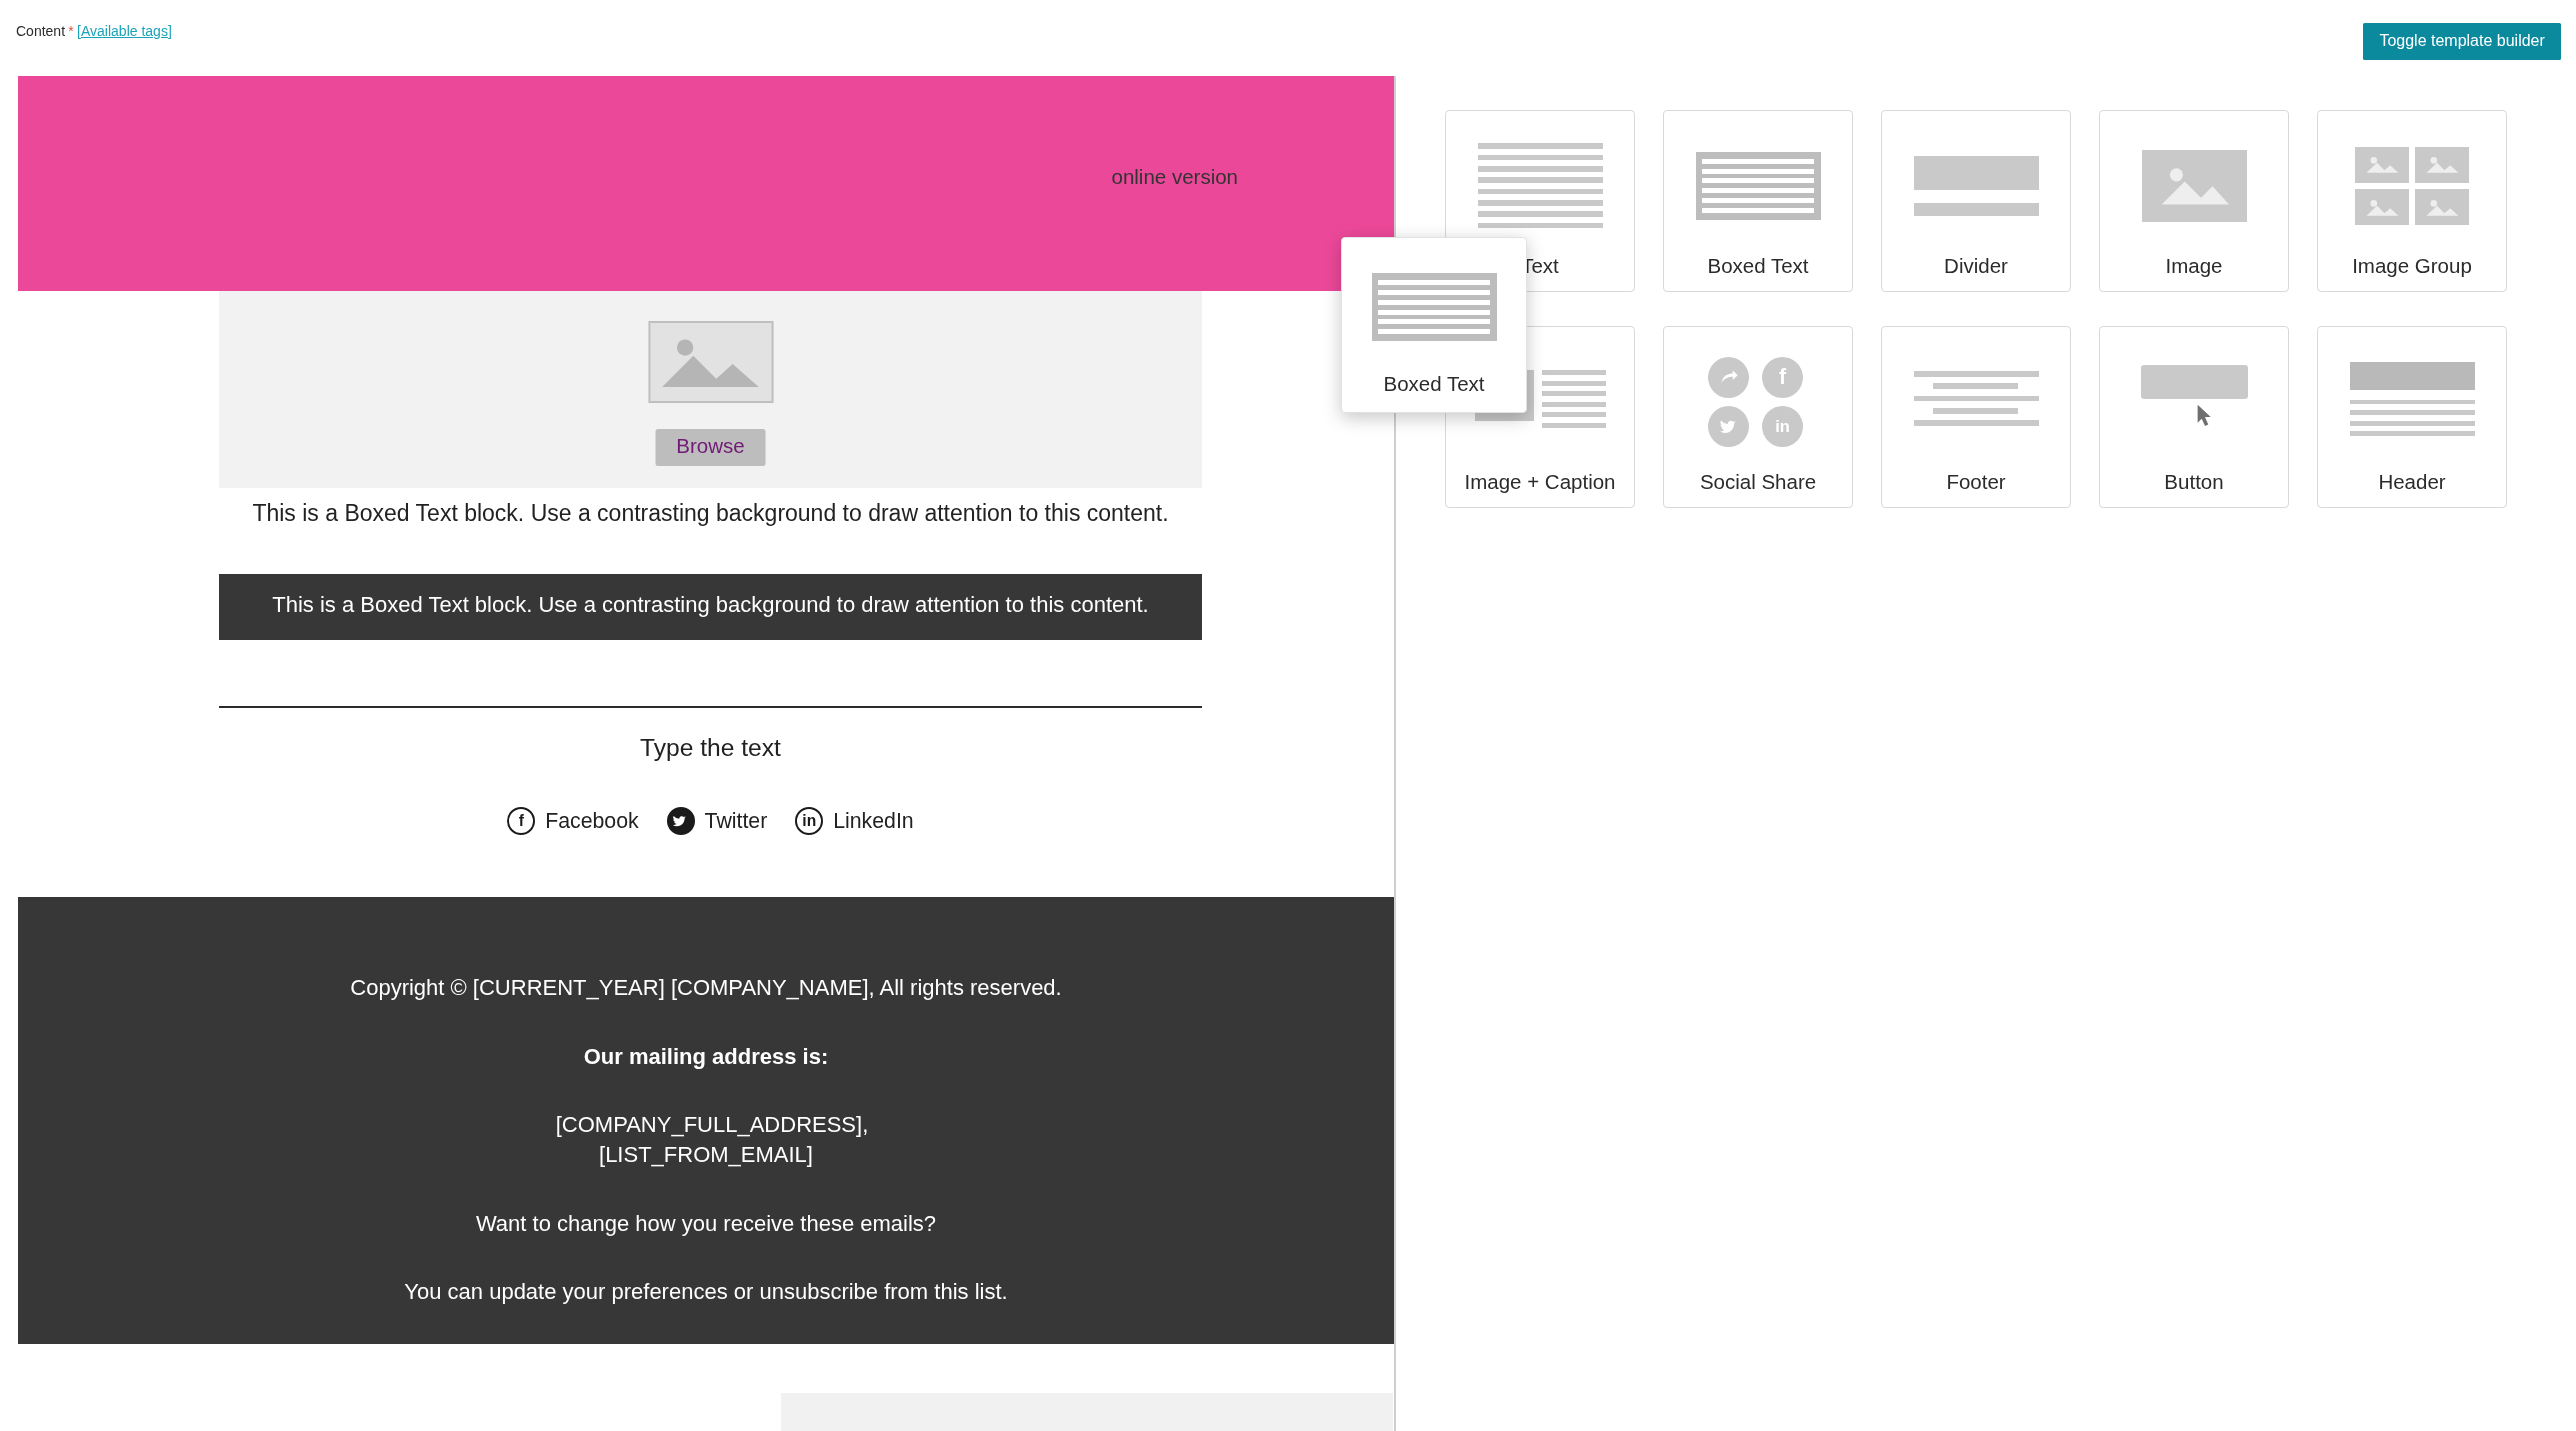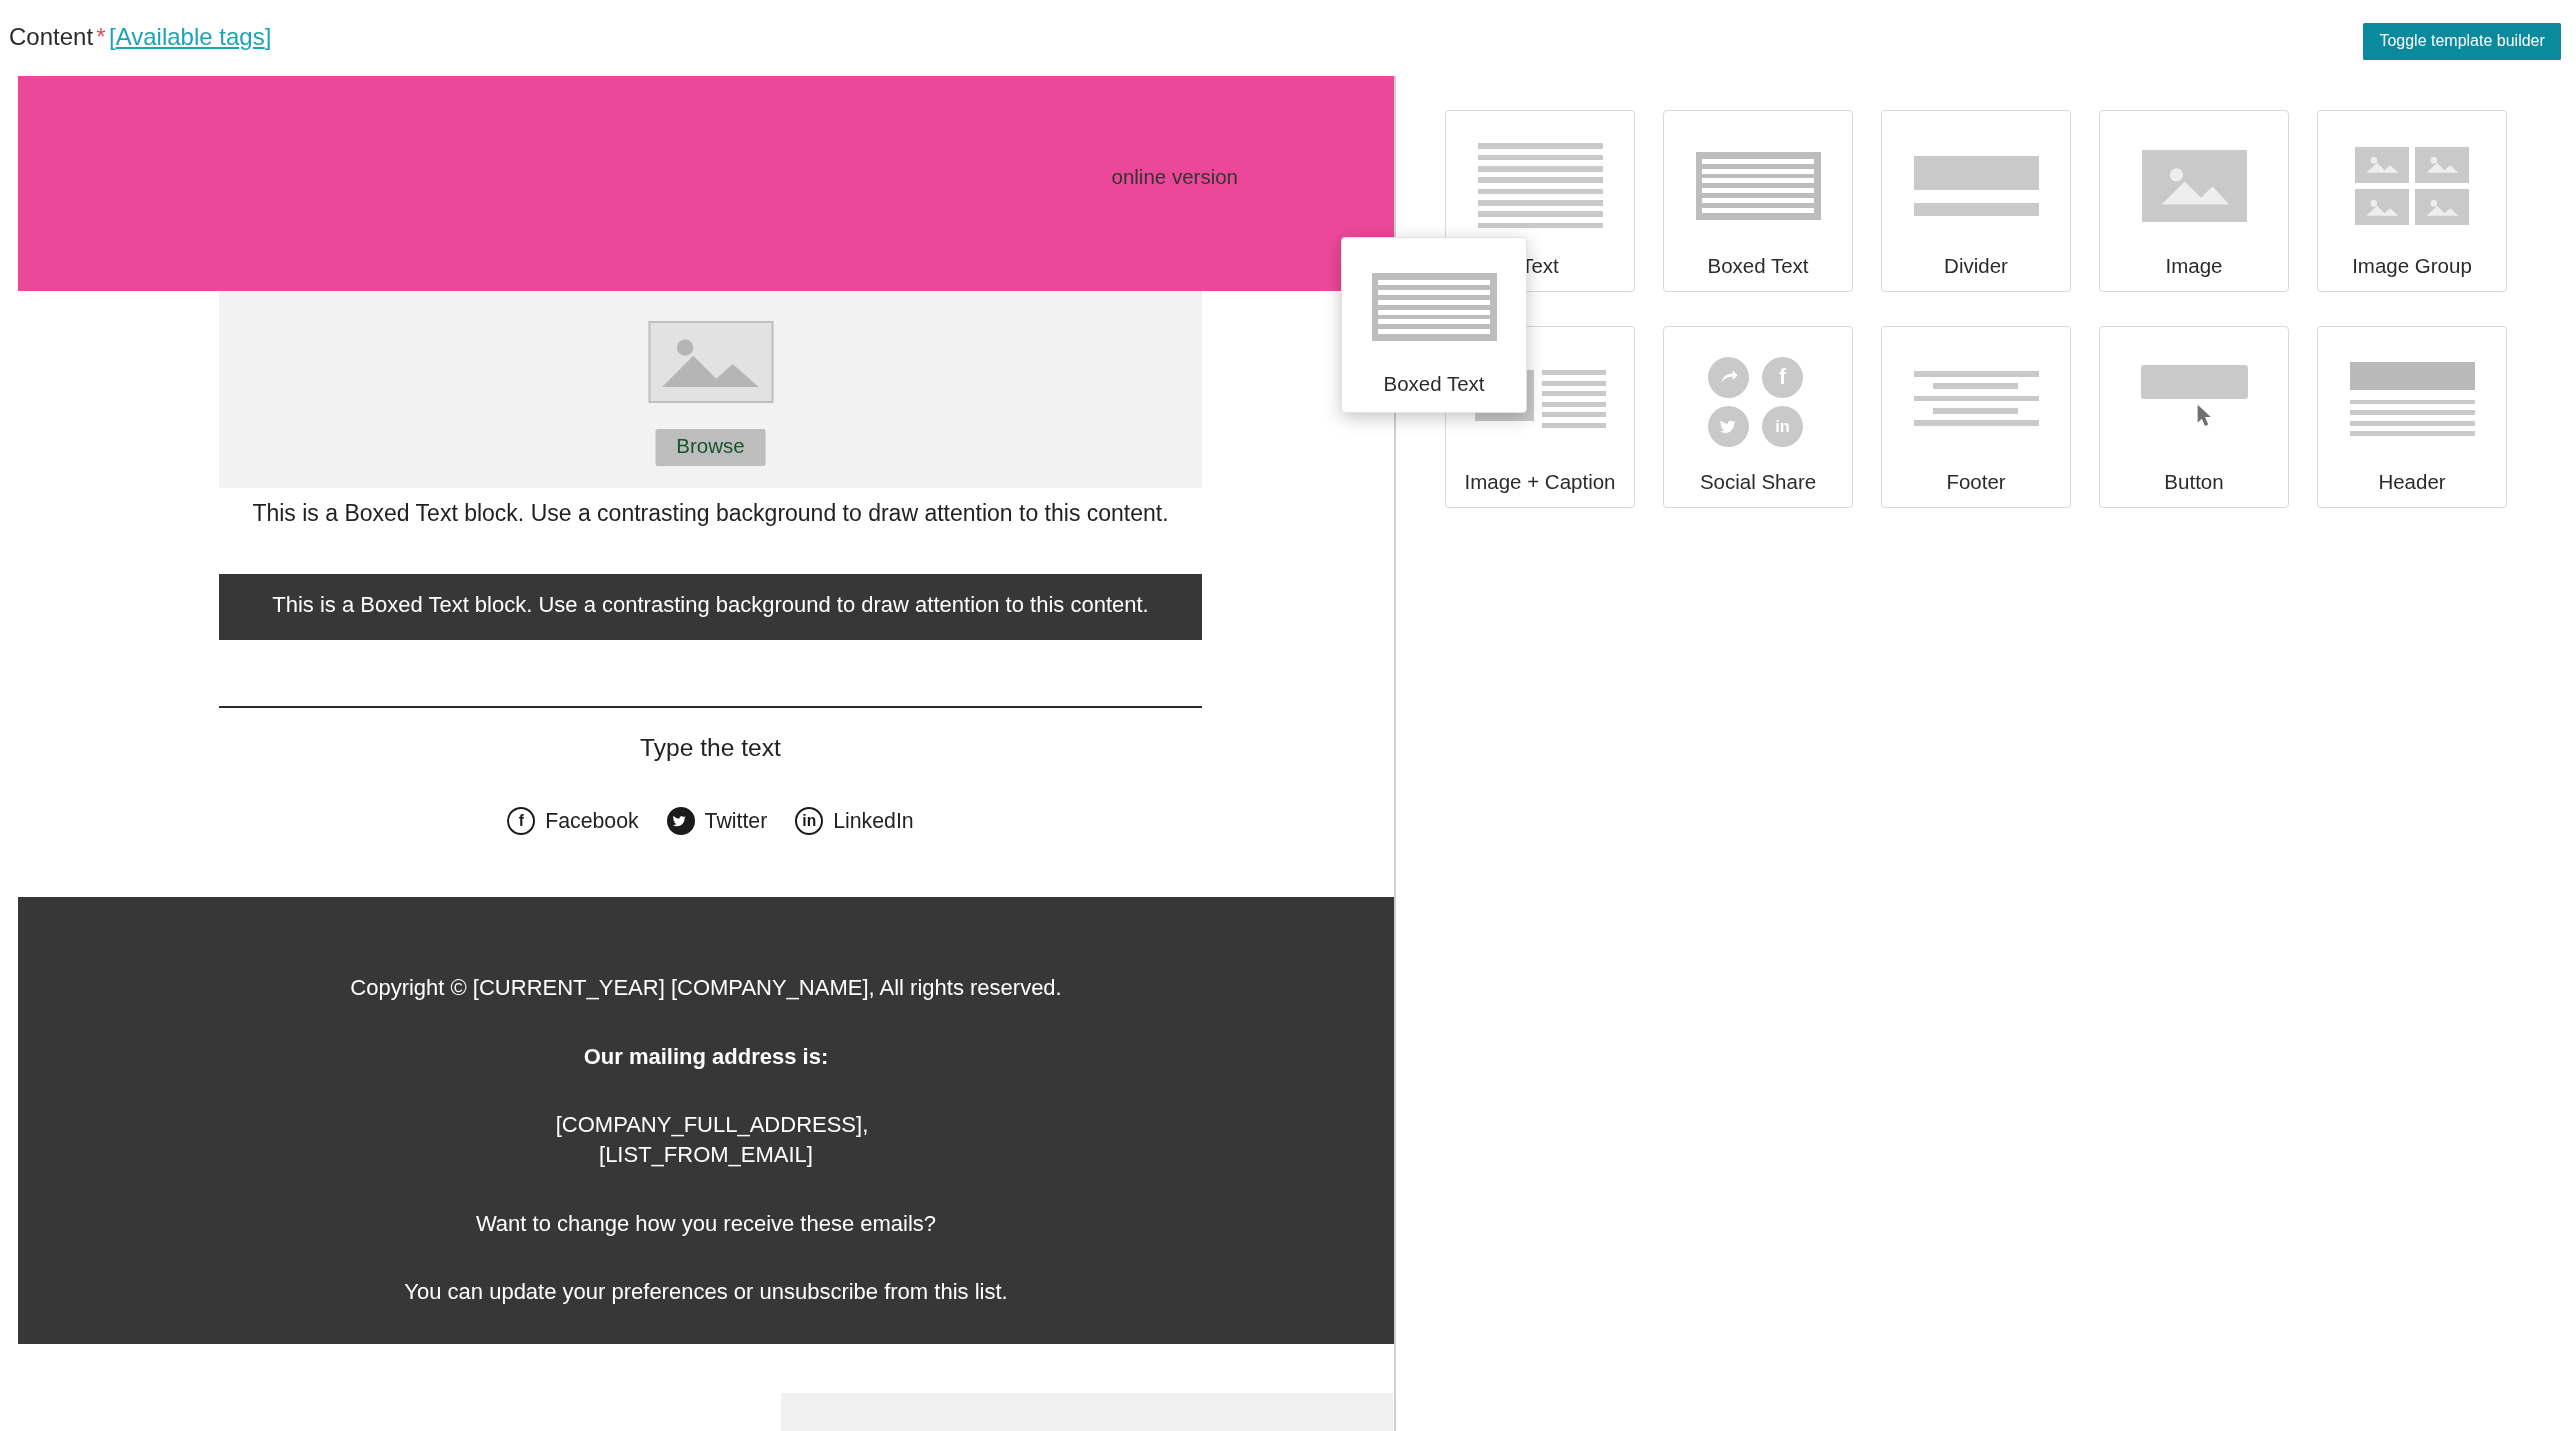--- a/index.html
+++ b/index.html
@@ -17,23 +17,23 @@
 
   
   .topbar {
     position: absolute;
     left: 0; top: 0;
     width: 2576px;
     height: 76px;
   }
   .content-label {
     position: absolute;
-    left: 9px;
+    left: 16px;
     top: 23px;
-    font-size: 24px;
+    font-size: 14px;
     color: #2b2b2b;
     white-space: nowrap;
   }
   .req-star {
     color: #d9534f;
     margin: 0 3.3px;
   }
   .avail-tags {
     color: #1ba3b8;
   }
@@ -107,21 +107,21 @@
     background: #e2e2e2;
     box-sizing: border-box;
   }
   .img-ph svg { display:block; }
   .browse-btn {
     position: absolute;
     left: 50%;
     top: 138px;
     transform: translateX(-50%);
     background: #bdbdbd;
-    color: #14532d;
+    color: #701a75;
     font-size: 20.5px;
     padding: 7.4px 21.3px 9px 21.3px;
     border: none;
     border-radius: 2.5px;
     cursor: pointer;
     line-height: 1;
   }
   .text-block {
     position: absolute;
     left: 201px;

